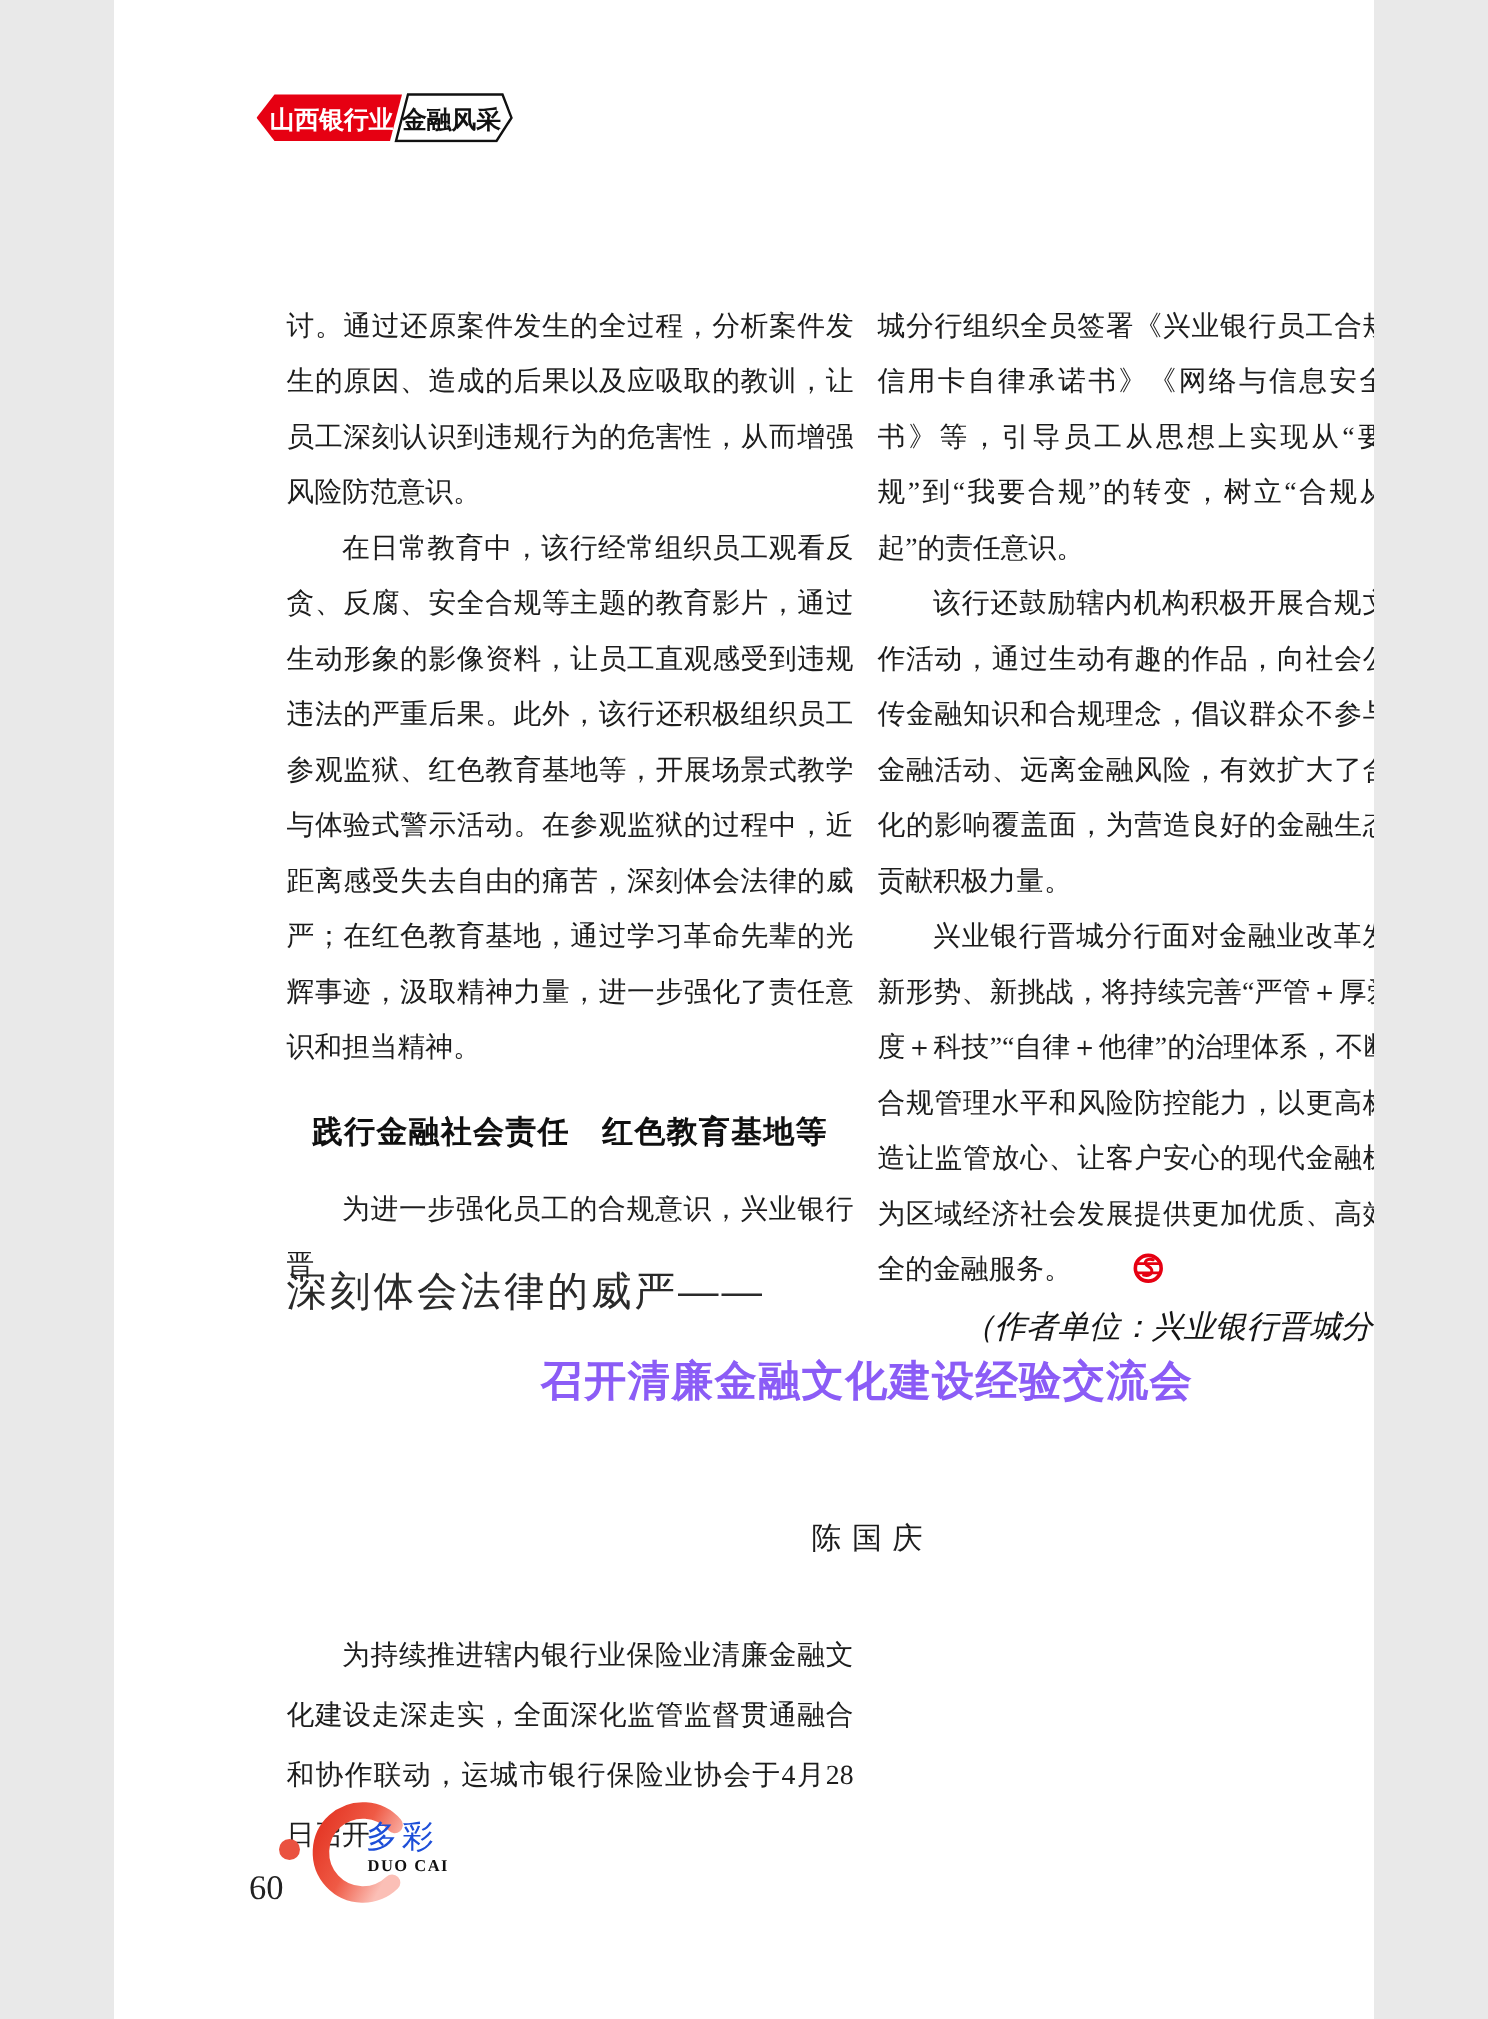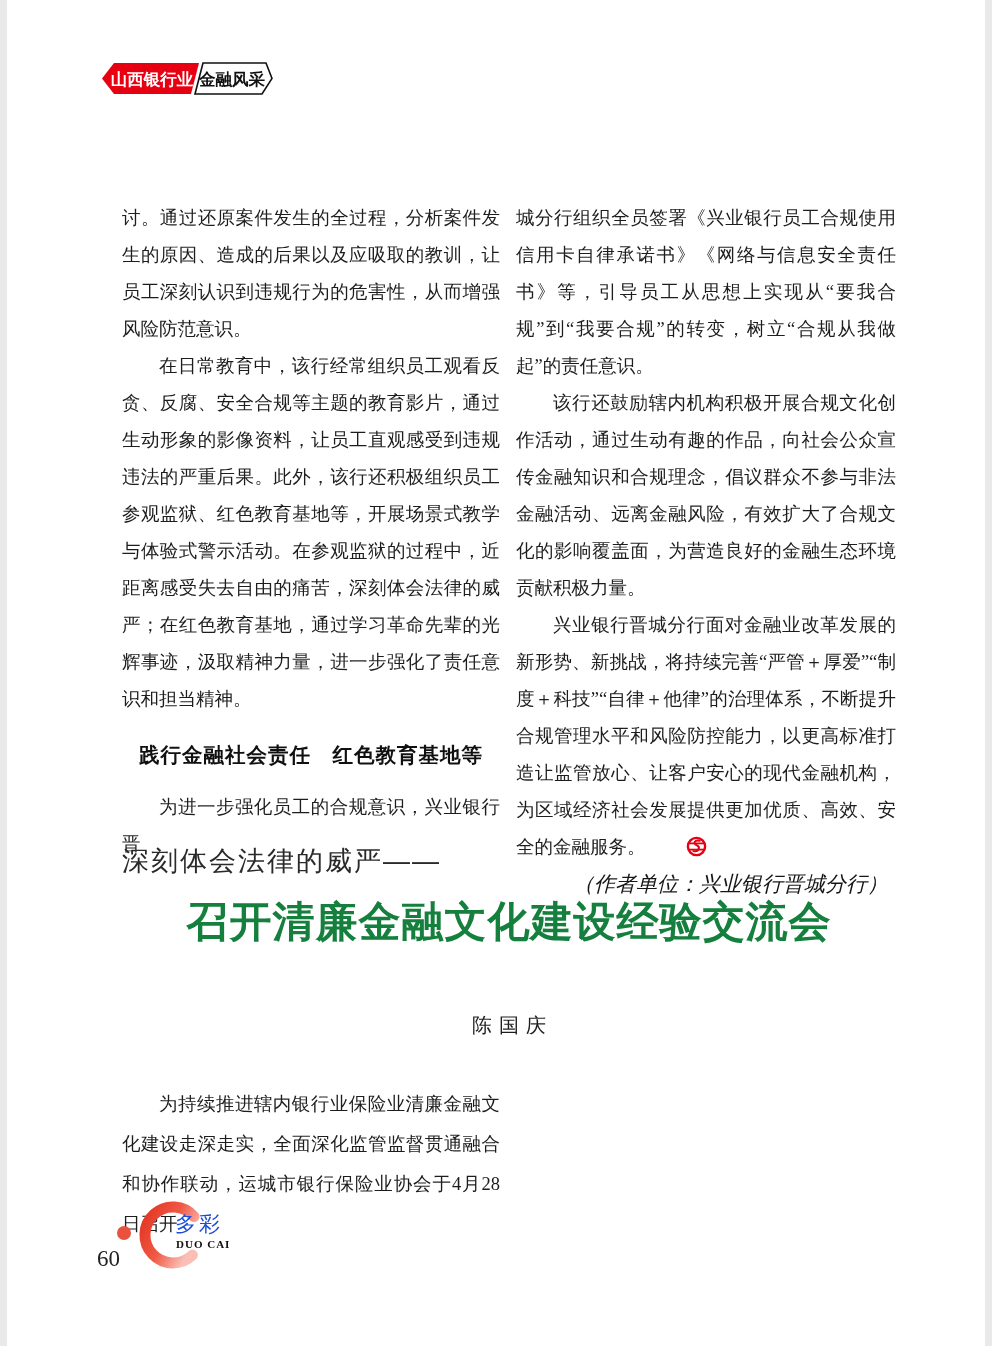--- a/index.html
+++ b/index.html
@@ -1,17 +1,17 @@
 <!DOCTYPE html>
 <html><head>
 <meta charset="utf-8">
 <style>
   html,body { margin:0; padding:0; background:#e9e9e9; }
   .page {
-    position:relative; width:978px; height:1346px; margin:0 auto;
+    position:relative; width:840px; height:1346px; margin:0 auto;
     background:#ffffff; overflow:hidden;
     font-family:"Liberation Serif", serif; color:#1d1d1d;
   }
 
   
   .badge { position:absolute; left:95px; top:62px; }
 
   
   .col { position:absolute; font-size:18.5px; line-height:37px; text-align:justify; }
   .art1-left  { left:115px; top:200px; width:378px; }
@@ -37,22 +37,22 @@
   .endmark svg { vertical-align:-4px; margin-left:3px; }
 
   
   .kicker {
     position:absolute; left:115px; top:843px;
     font-family:"Liberation Sans", sans-serif; font-size:27px;
     color:#2a2a2a; letter-spacing:2px;
   }
   .title {
     position:absolute; left:115px; top:894px; width:774px;
-    text-align:center; font-weight:bold; font-size:42px; line-height:56px;
-    color:#15803d; letter-spacing:1px; font-family:"Liberation Serif", serif;
+    text-align:center; font-weight:bold; font-size:28px; line-height:56px;
+    color:#8b5cf6; letter-spacing:1px; font-family:"Liberation Serif", serif;
   }
   .author {
     position:absolute; left:115px; top:1012px; width:774px;
     text-align:center; font-family:"Liberation Sans", sans-serif;
     font-size:20px; letter-spacing:7px; padding-left:7px; box-sizing:border-box;
     color:#1c1c1c;
   }
 
   
   .pagenum { position:absolute; left:90px; top:1246px; font-size:23px; color:#222; }

